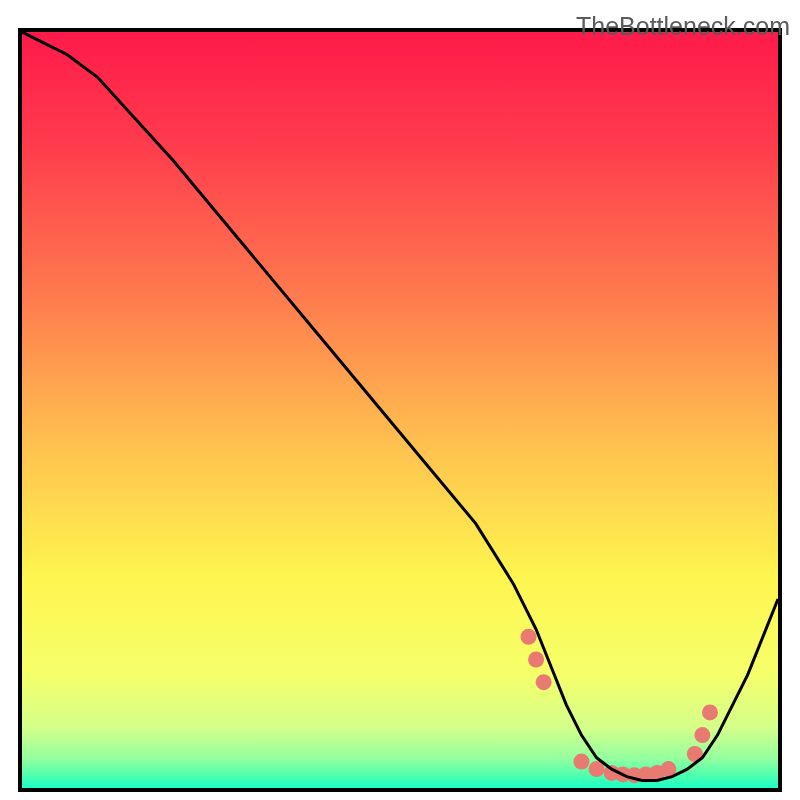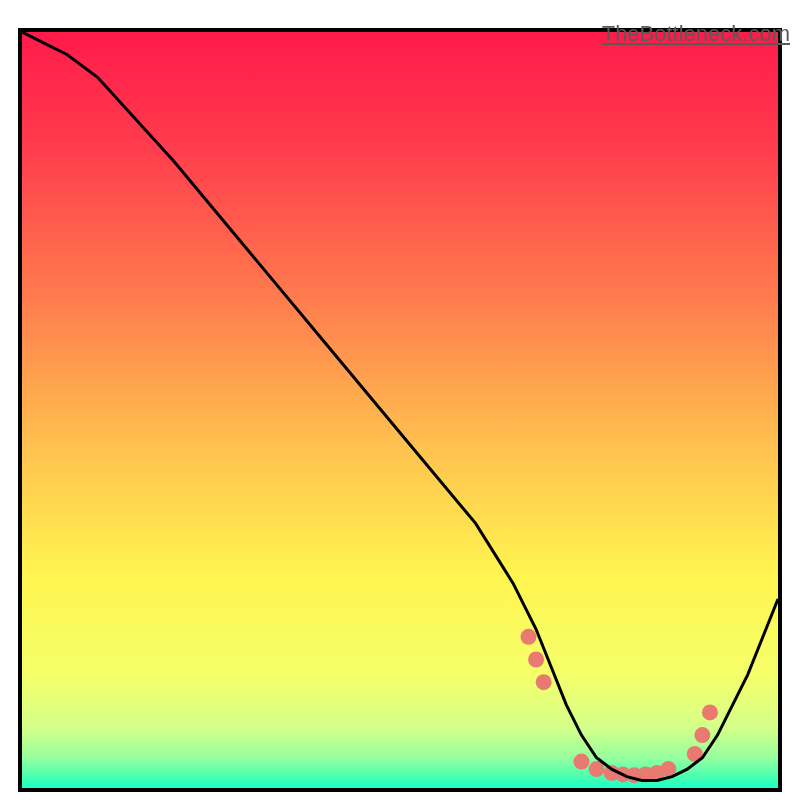--- a/index.html
+++ b/index.html
@@ -9,27 +9,26 @@
   }
   body {
     width: 800px;
     height: 800px;
     background: #ffffff;
     position: relative;
     font-family: Arial, sans-serif;
   }
   .watermark {
     position: absolute;
-    top: 21px;
+    top: 12px;
     right: 10px;
-    font-size: 22px;
+    font-size: 25px;
     color: #5a5a5a;
     font-weight: normal;
     z-index: 10;
-    text-decoration: underline;
   }
   .plot-area {
     position: absolute;
     top: 28px;
     left: 18px;
     width: 764px;
     height: 764px;
     border: 4px solid #000000;
     overflow: hidden;
   }

